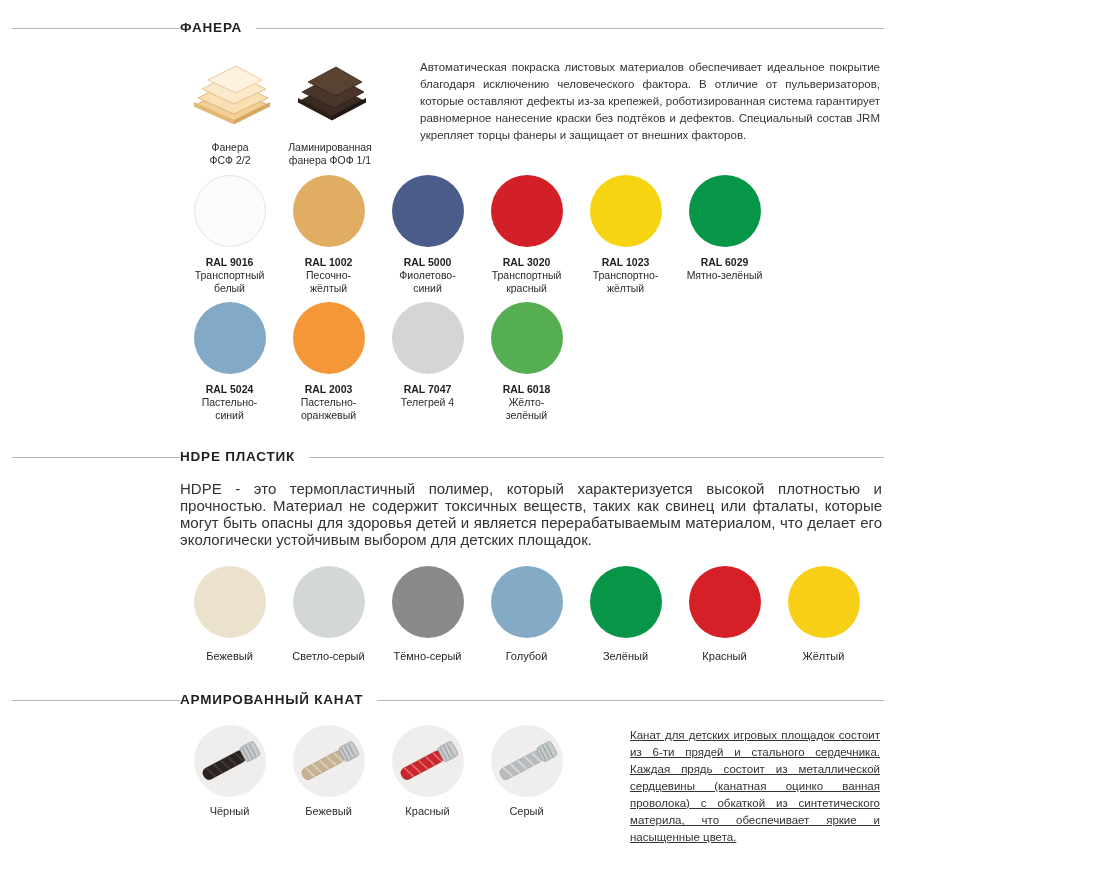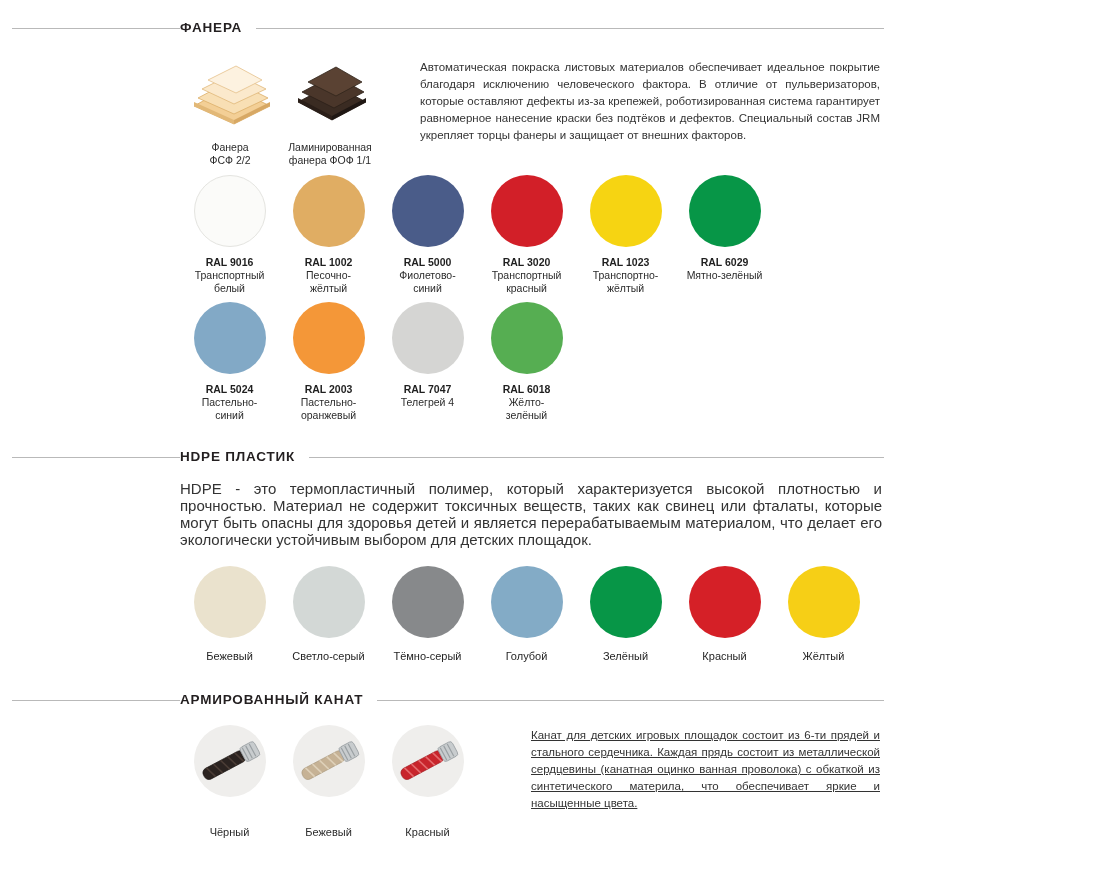--- a/index.html
+++ b/index.html
@@ -150,21 +150,21 @@
   .rope-item { width: 99px; text-align: center; }
   .rope-circle {
     width: 72px; height: 72px;
     border-radius: 50%;
     margin: 0 auto;
     position: relative;
     overflow: hidden;
   }
   .rope-cap {
     font-size: 11px;
-    margin-top: 29px;
+    margin-top: 8px;
     color: #2b2b2b;
   }
   .rope-text {
     flex: 1;
     font-size: 11.5px;
     line-height: 17px;
     color: #333;
     text-align: justify;
     margin-left: 54px;
     padding-right: 12px;
@@ -375,18 +375,32 @@
               <rect x="6" y="31" width="46" height="12" rx="5" fill="none" stroke="#9c1c22" stroke-width="0.6"></rect>
               <path d="M12 31 L16 43 M20 31 L24 43 M28 31 L32 43 M36 31 L40 43 M44 31 L48 43" stroke="#e46a6c" stroke-width="1.6" fill="none"></path>
               <rect x="50" y="29" width="16" height="16" rx="3" fill="#c8ccce" stroke="#9aa0a3" stroke-width="0.8"></rect>
               <path d="M53 30 L53 44 M57 30 L57 44 M61 30 L61 44" stroke="#9aa0a3" stroke-width="1.2"></path>
             </g>
           </svg>
         </div>
         <div class="rope-cap">Красный</div>
       </div>
 
+      <div class="rope-item">
+        <div class="rope-circle" style="background:#efeeec;">
+          <svg width="72" height="72" viewBox="0 0 72 72">
+            <g transform="rotate(-28 36 36)">
+              <rect x="6" y="31" width="46" height="12" rx="5" fill="#b9bcbe"></rect>
+              <rect x="6" y="31" width="46" height="12" rx="5" fill="none" stroke="#9a9ea0" stroke-width="0.6"></rect>
+              <path d="M12 31 L16 43 M20 31 L24 43 M28 31 L32 43 M36 31 L40 43 M44 31 L48 43" stroke="#d8dadb" stroke-width="1.6" fill="none"></path>
+              <rect x="50" y="29" width="16" height="16" rx="3" fill="#c8ccce" stroke="#9aa0a3" stroke-width="0.8"></rect>
+              <path d="M53 30 L53 44 M57 30 L57 44 M61 30 L61 44" stroke="#9aa0a3" stroke-width="1.2"></path>
+            </g>
+          </svg>
+        </div>
+        <div class="rope-cap">Серый</div>
+      </div>
 
     </div>
     <div class="rope-text">Канат для детских игровых площадок состоит из 6-ти прядей и стального сердечника. Каждая прядь состоит из металлической сердцевины (канатная оцинко ванная проволока) с обкаткой из синтетического материла, что обеспечивает яркие и насыщенные цвета.</div>
   </div>
 
 </div>
 
 </body></html>

